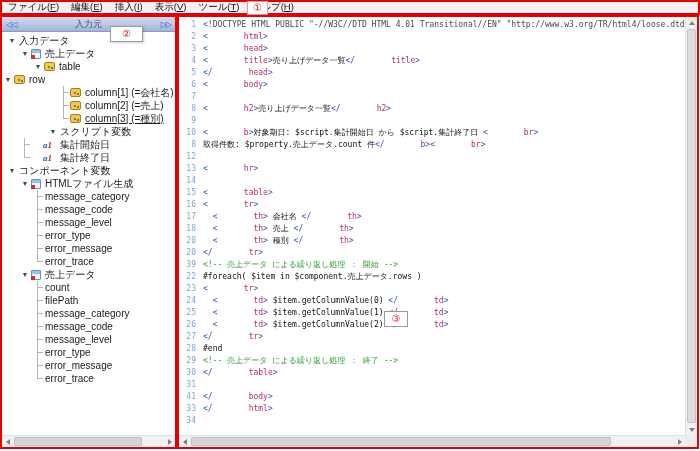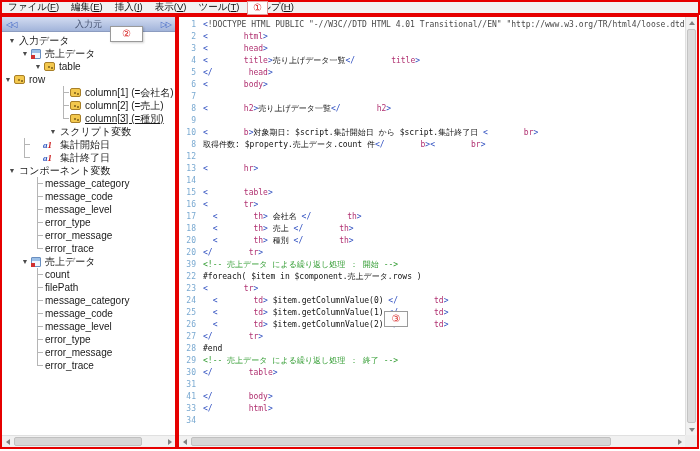--- a/index.html
+++ b/index.html
@@ -149,20 +149,25 @@
         <span class="tlabel">集計開始日</span>
       </div>
       <div class="trow" style="padding-left: 17px;">
         <span class="conn ell"></span>
         <span class="ticon ic-a1"><span class="a">a</span><span class="one">1</span></span>
         <span class="tlabel">集計終了日</span>
       </div>
       <div class="trow" style="padding-left: 4px;">
         <span class="exp">▼</span>
         <span class="tlabel">コンポーネント変数</span>
+      </div>
+      <div class="trow" style="padding-left: 17px;">
+        <span class="exp">▼</span>
+        <span class="ticon ic-comp"></span>
+        <span class="tlabel">HTMLファイル生成</span>
       </div>
       <div class="trow" style="padding-left: 30px;">
         <span class="conn"></span>
         <span class="tlabel">message_category</span>
       </div>
       <div class="trow" style="padding-left: 30px;">
         <span class="conn"></span>
         <span class="tlabel">message_code</span>
       </div>
       <div class="trow" style="padding-left: 30px;">

